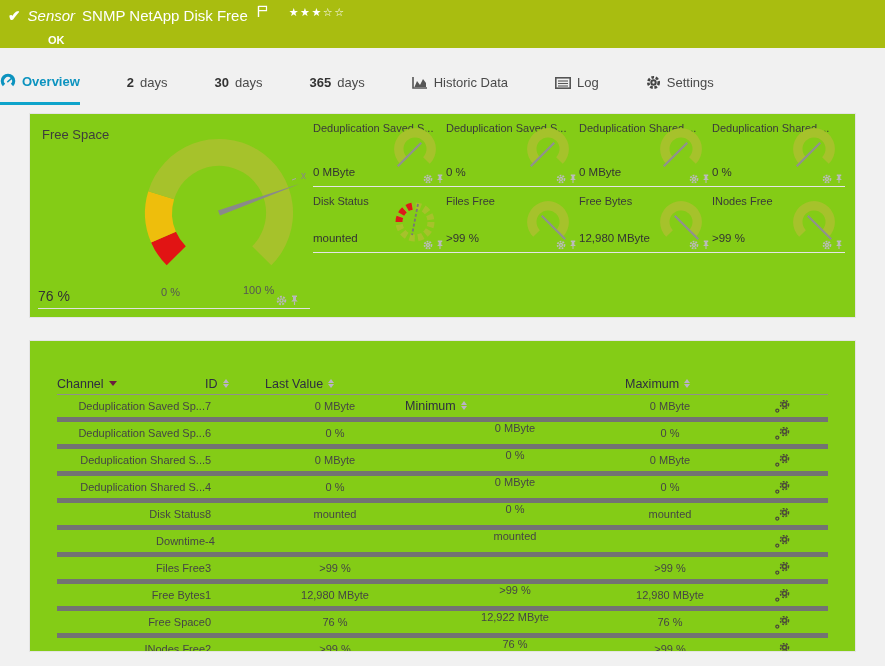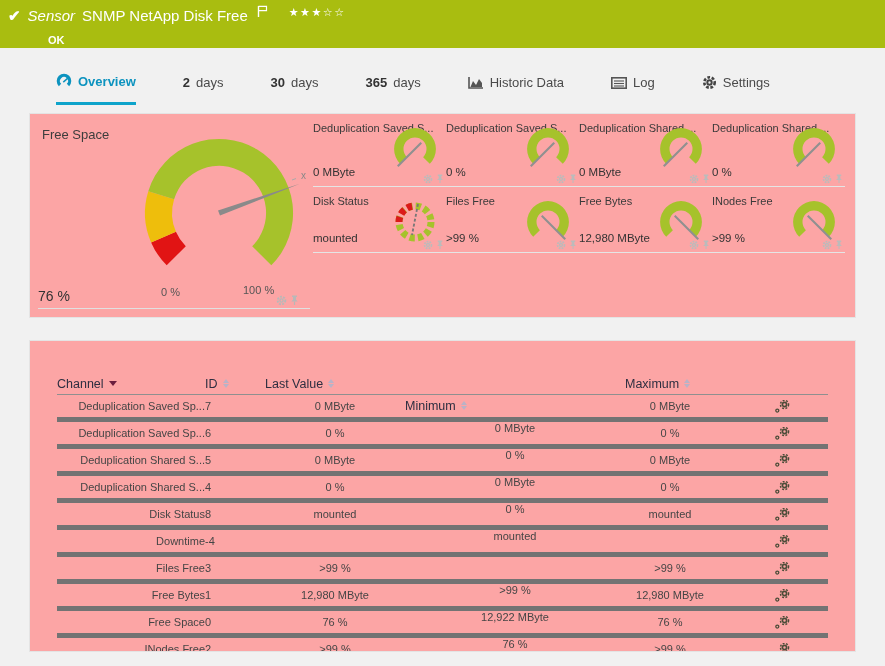--- a/index.html
+++ b/index.html
@@ -19,29 +19,29 @@
   .topbar-line1 { display:flex; align-items:center; gap:7px; }
   .check { font-size:15px; font-weight:bold; line-height:1; }
   .sensor-kind { font-style:italic; font-size:15px; }
   .sensor-title { font-size:15px; }
   .flag { margin-left:2px; margin-top:-6px; }
   .stars { margin-left:14px; margin-top:-6px; font-size:11px; letter-spacing:1.5px; color:#fff; }
   .topbar-status { margin-left:40px; margin-top:10px; font-size:11px; font-weight:bold; }
   
   .tabs {
     display:flex; align-items:stretch; height:45px; margin-top:12px;
-    padding-left:56px; gap:47px; font-size:13px;
+    gap:47px; font-size:13px;
   }
   .tab { display:flex; align-items:center; gap:6px; color:#4a4a4a; cursor:pointer; white-space:nowrap; }
   .tab .num { font-weight:bold; color:#333; }
   .tab.active { color:#0c93bf; font-weight:bold; border-bottom:3px solid #0ea4cb; }
   .tab svg { flex:0 0 auto; }
   
   .panel {
-    background:#fca5a5; border:1px solid #e4e4e4;
+    background:#84cc16; border:1px solid #e4e4e4;
     margin:0 29px; position:relative;
   }
   .panel-gauges { height:205px; margin-top:8px; display:flex; }
   
   .main-gauge { width:283px; position:relative; }
   .main-gauge .gtitle { position:absolute; left:12px; top:13px; font-size:13px; color:#3d3d3d; }
   .main-gauge svg.dial { position:absolute; left:99px; top:7px; }
   .scale-min { position:absolute; left:131px; top:172px; font-size:11px; color:#555; }
   .scale-max { position:absolute; left:213px; top:170px; font-size:11px; color:#555; }
   .main-value { position:absolute; left:8px; top:174px; font-size:14px; color:#333; }

